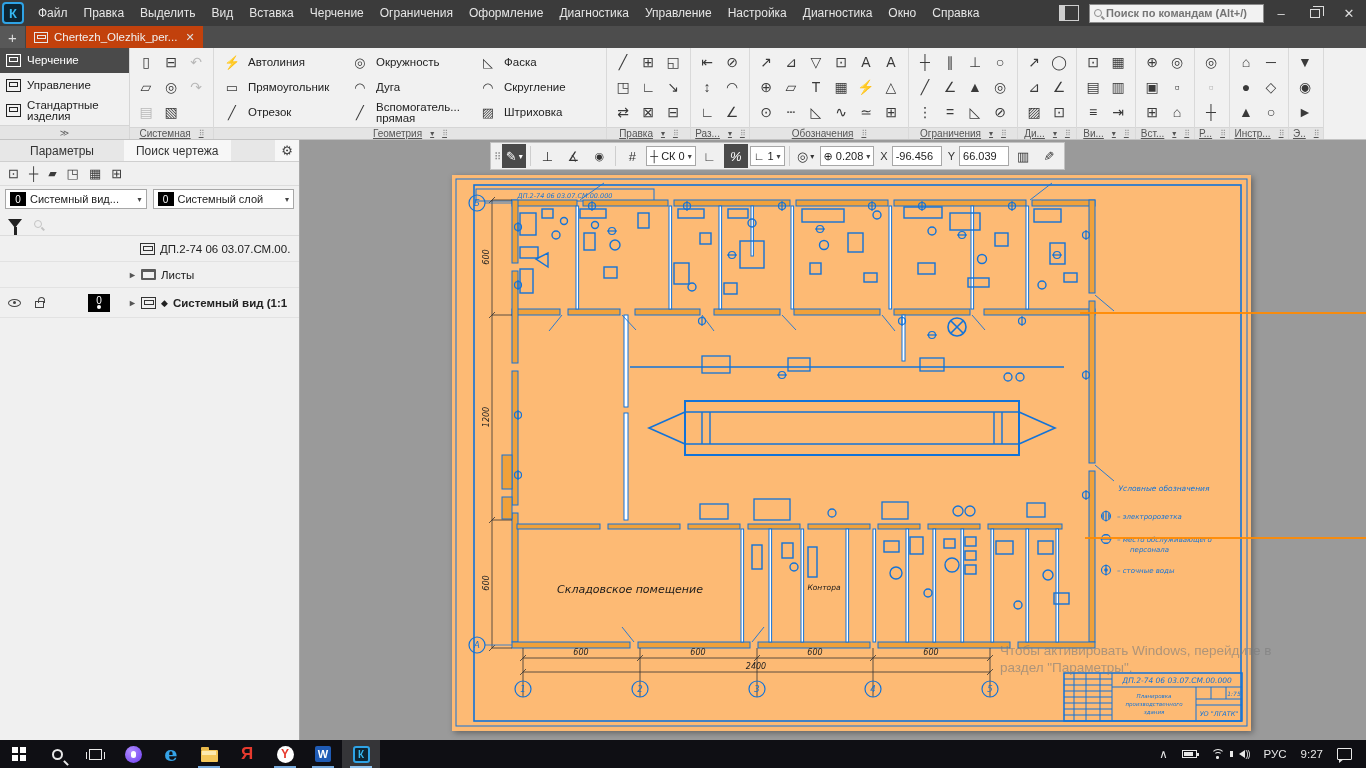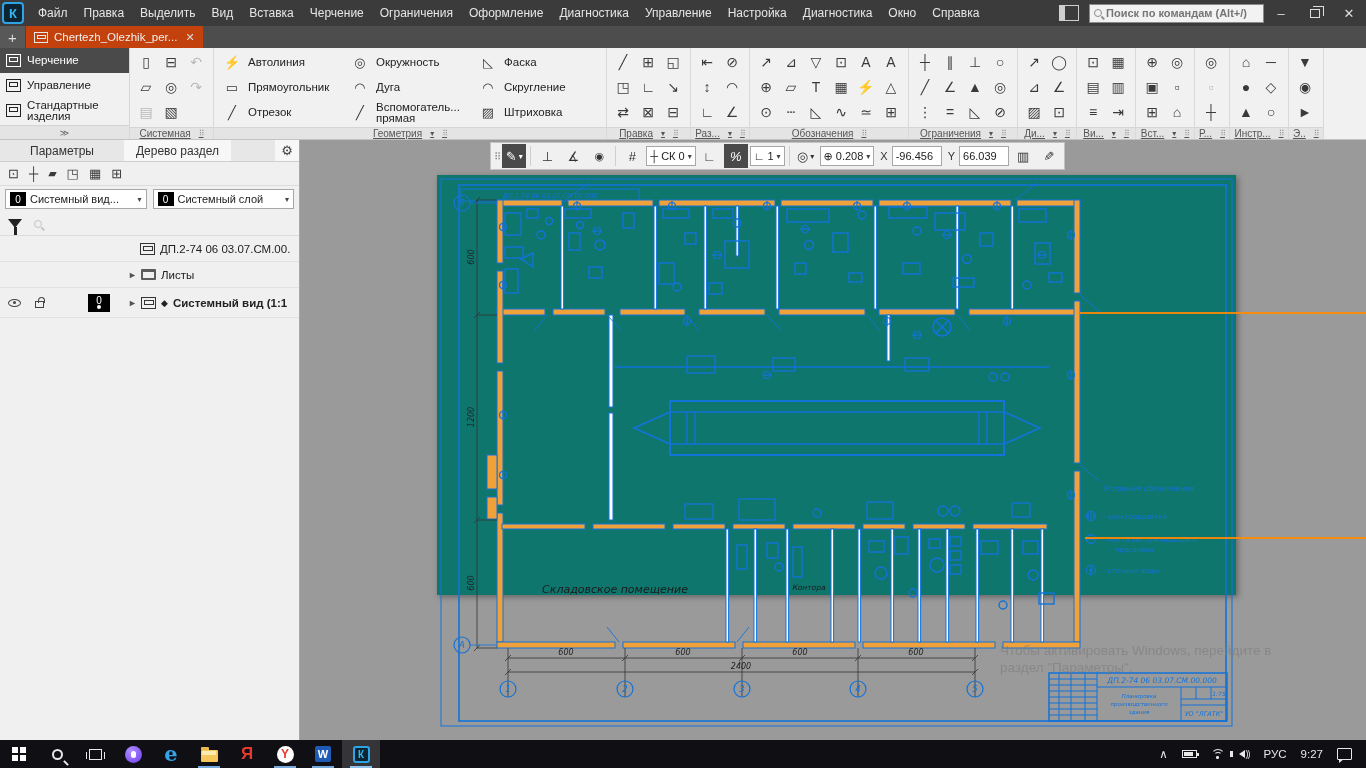--- a/index.html
+++ b/index.html
@@ -88,21 +88,21 @@
   .fbtn { height:24px; min-width:24px; display:flex; align-items:center; justify-content:center; font-size:13px; color:#333; gap:2px; }
   .fbtn.dark { background:#4a4a4a; color:#fff; }
   .fsep { width:1px; height:20px; background:#cecece; margin:0 2px; }
   .fbox { height:20px; background:#fff; border:1px solid #a7a7a7; display:flex; align-items:center; font-size:11px; color:#222; padding:0 3px; gap:3px; white-space:nowrap; }
   .fbox .chev { font-size:8px; color:#444; }
   .coord-lab { font-size:11px; color:#333; margin:0 2px 0 4px; }
   .coord-val { width:50px; overflow:hidden; justify-content:flex-start; }
   .grip { color:#8a8a8a; font-size:10px; letter-spacing:-1px; }
 
   
-  #sheet { position:absolute; left:137px; top:35px; width:799px; height:420px; background:#0f766e; box-shadow:2px 2px 6px rgba(0,0,0,.35); }
+  #sheet { position:absolute; left:152px; top:35px; width:799px; height:556px; background:#fdba74; box-shadow:2px 2px 6px rgba(0,0,0,.35); }
   svg text { font-family:"DejaVu Sans",sans-serif; }
   .orange-line { position:absolute; height:2px; background:rgba(255,138,0,.9); z-index:6; }
 
   
   #watermark { position:absolute; left:700px; top:494px; z-index:7; color:rgba(125,125,125,.62); pointer-events:none; }
   #watermark .w1 { font-size:21px; }
   #watermark .w2 { font-size:13.5px; margin-top:9px; }
 
   
   #taskbar { position:absolute; left:0; top:740px; width:1366px; height:28px; background:#0f0f14; display:flex; align-items:center; z-index:60; }
@@ -427,21 +427,21 @@
         </div>
       </div>
     </div>
 </div>
 
 <div id="main">
 
   <div id="sidepanel">
     <div id="ptabs">
       <div class="ptab">Параметры</div>
-      <div class="ptab active">Дерево раздел</div>
+      <div class="ptab active">Поиск чертежа</div>
       <div id="ptab-gear">⚙</div>
     </div>
     <div id="picons">
       <span class="picon">⊡</span>
       <span class="picon">┼</span>
       <span class="picon" style="font-size:11px">▰</span>
       <span class="picon">◳</span>
       <span class="picon">▦</span>
       <span class="picon">⊞</span>
     </div>

